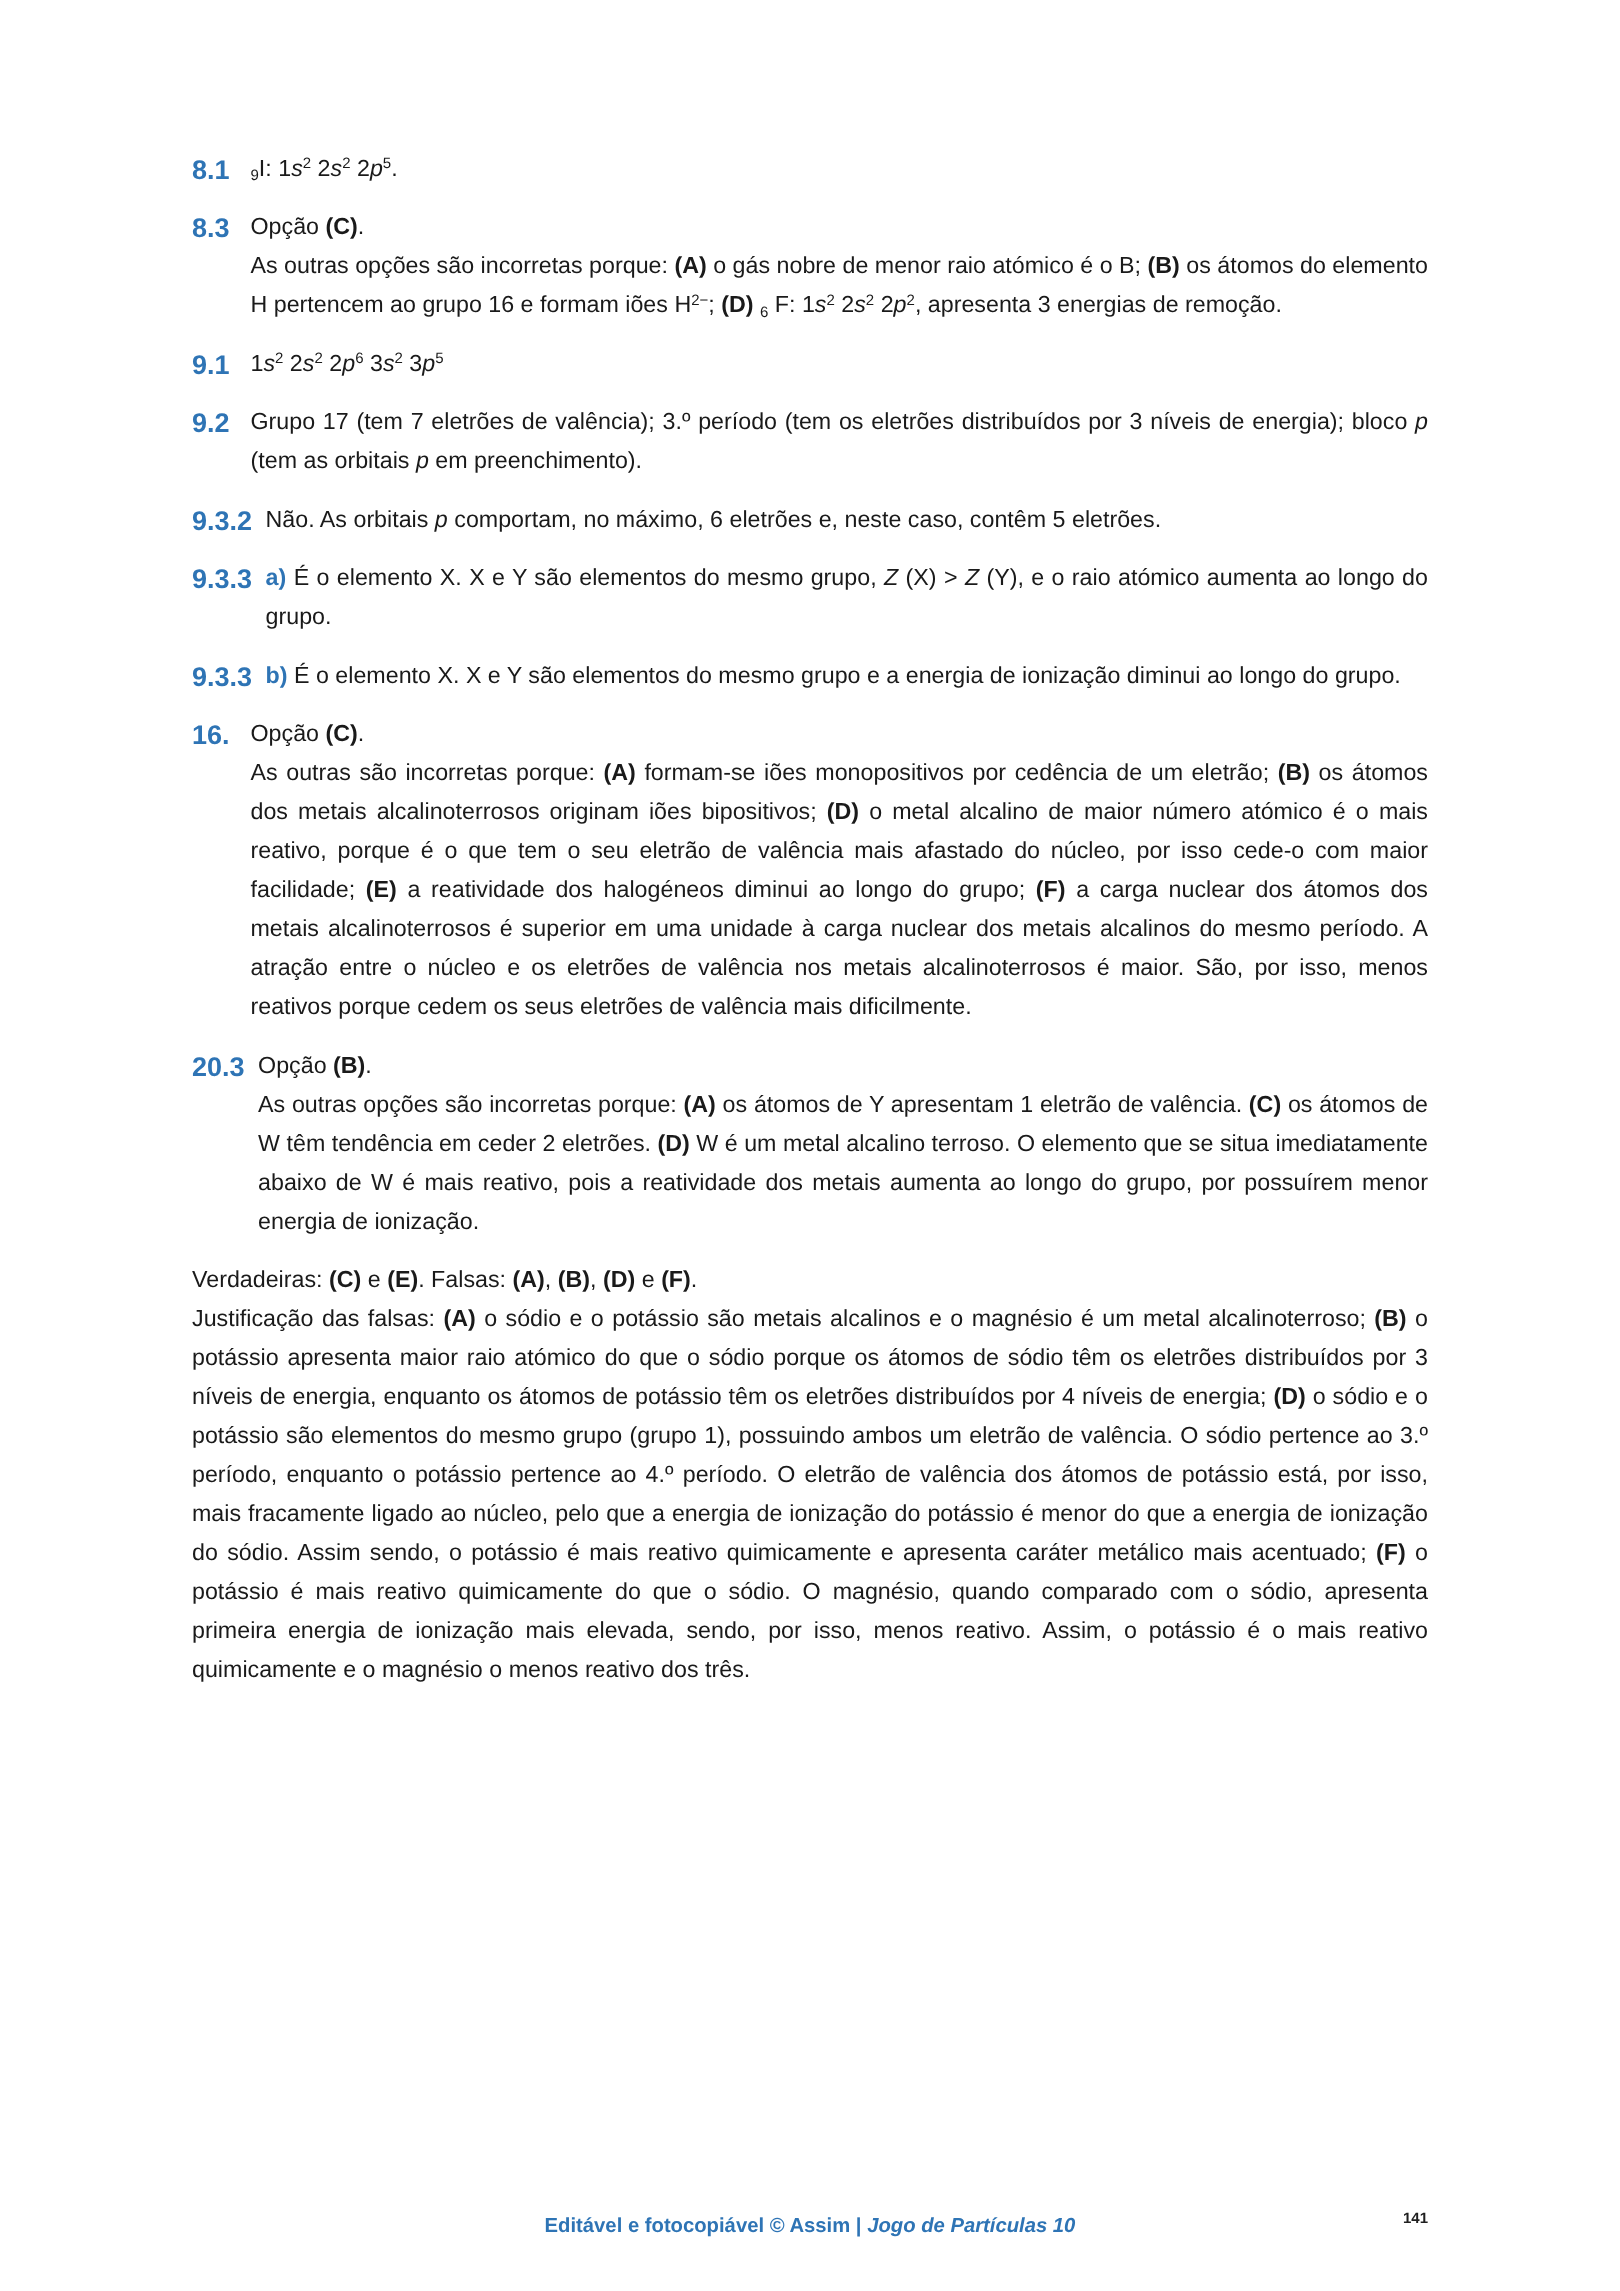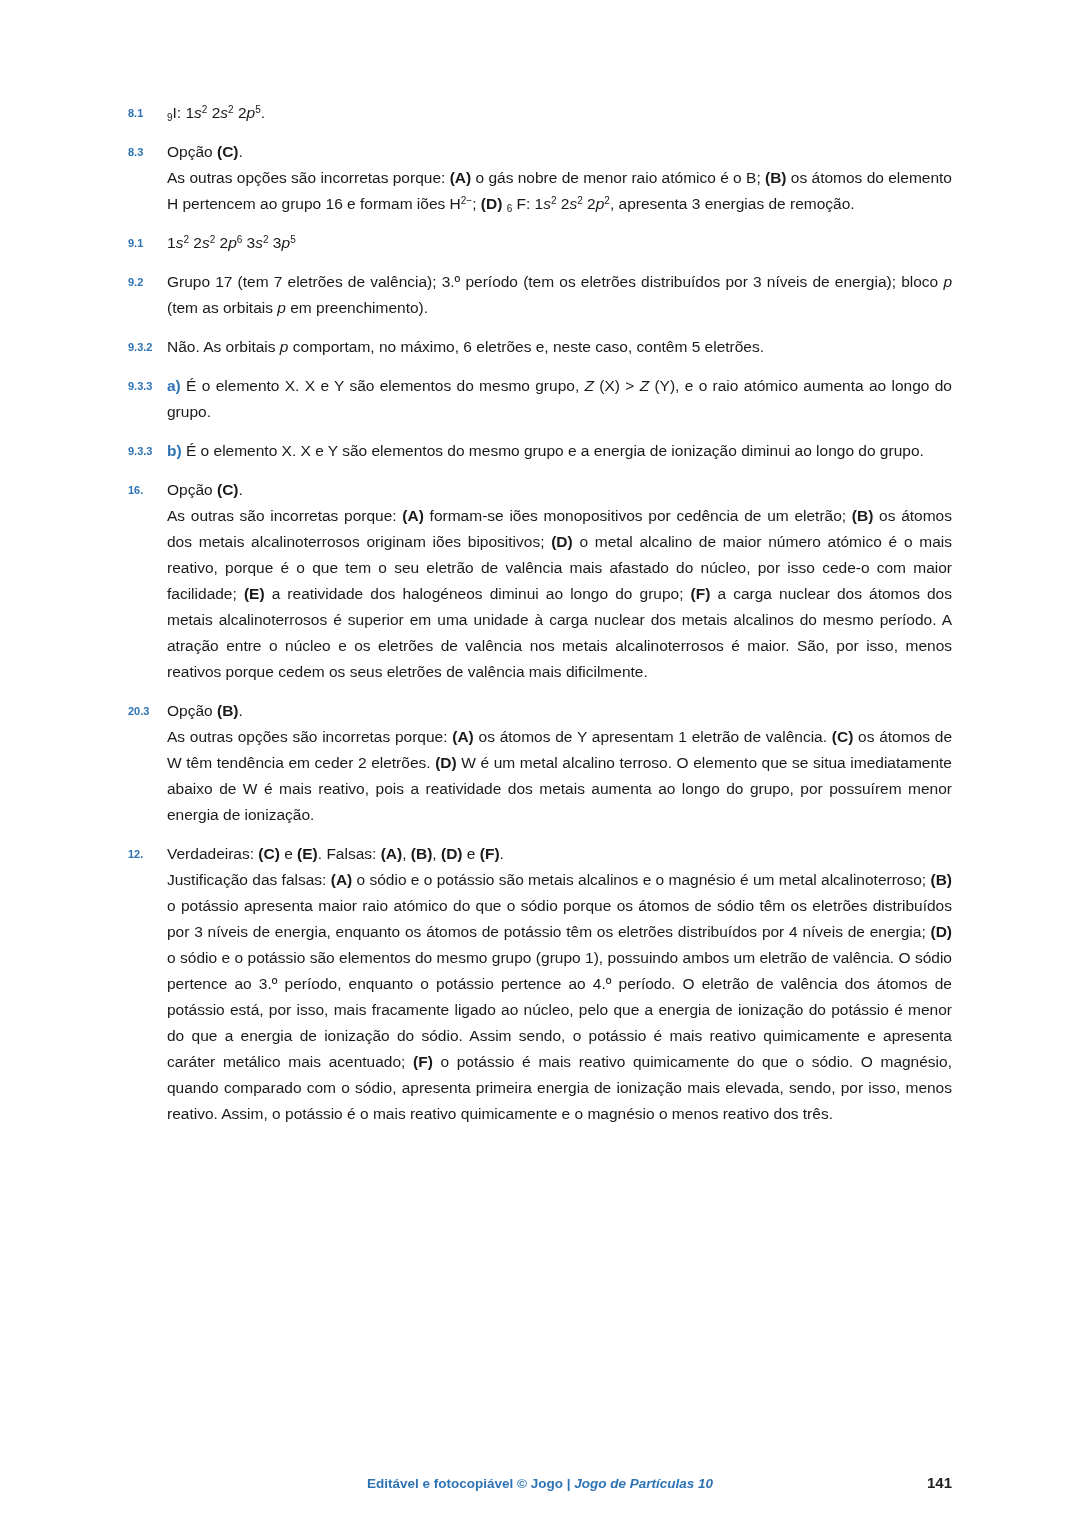--- a/index.html
+++ b/index.html
@@ -20,21 +20,21 @@
     left: 128px;
     right: 128px;
   }
   .item { display: flex; margin-bottom: 13px; }
   .num {
     flex: 0 0 auto;
     min-width: 39px;
     padding-right: 9px;
     font-weight: bold;
     color: var(--accent, #2E74B5);
-    font-size: 11px;
+    font-size: 18px;
     line-height: 26px;
     white-space: nowrap;
   }
   .body {
     flex: 1 1 auto;
     font-size: 15.5px;
     line-height: 26px;
     text-align: justify;
   }
   .body p { margin: 0; }
@@ -51,21 +51,21 @@
     font-weight: bold;
     color: var(--accent, #2E74B5);
   }
   .footer-center { text-align: center; }
   .footer-title { font-style: italic; }
   .footer-page-number {
     position: absolute;
     right: 0;
     top: -2px;
     color: #1f1f1f;
-    font-size: 15px;
+    font-size: 10px;
     font-weight: bold;
     margin-left: 40px;
   }
 </style>
 </head>
 <body>
 
 <div class="page">
   <main class="answers">
       <div class="item">
@@ -119,25 +119,24 @@
         </div>
       </div>
       <div class="item">
         <div class="num">20.3</div>
         <div class="body">
           <p class="para">Opção <b>(B)</b>.</p>
           <p class="para">As outras opções são incorretas porque: <b>(A)</b> os átomos de Y apresentam 1 eletrão de valência. <b>(C)</b> os átomos de W têm tendência em ceder 2 eletrões. <b>(D)</b> W é um metal alcalino terroso. O elemento que se situa imediatamente abaixo de W é mais reativo, pois a reatividade dos metais aumenta ao longo do grupo, por possuírem menor energia de ionização.</p>
         </div>
       </div>
       <div class="item">
-        <div class="num">12.</div>
         <div class="body">
           <p class="para">Verdadeiras: <b>(C)</b> e <b>(E)</b>. Falsas: <b>(A)</b>, <b>(B)</b>, <b>(D)</b> e <b>(F)</b>.</p>
           <p class="para">Justificação das falsas: <b>(A)</b> o sódio e o potássio são metais alcalinos e o magnésio é um metal alcalinoterroso; <b>(B)</b> o potássio apresenta maior raio atómico do que o sódio porque os átomos de sódio têm os eletrões distribuídos por 3 níveis de energia, enquanto os átomos de potássio têm os eletrões distribuídos por 4 níveis de energia; <b>(D)</b> o sódio e o potássio são elementos do mesmo grupo (grupo 1), possuindo ambos um eletrão de valência. O sódio pertence ao 3.º período, enquanto o potássio pertence ao 4.º período. O eletrão de valência dos átomos de potássio está, por isso, mais fracamente ligado ao núcleo, pelo que a energia de ionização do potássio é menor do que a energia de ionização do sódio. Assim sendo, o potássio é mais reativo quimicamente e apresenta caráter metálico mais acentuado; <b>(F)</b> o potássio é mais reativo quimicamente do que o sódio. O magnésio, quando comparado com o sódio, apresenta primeira energia de ionização mais elevada, sendo, por isso, menos reativo. Assim, o potássio é o mais reativo quimicamente e o magnésio o menos reativo dos três.</p>
         </div>
       </div>
     </main>
 
   <footer class="footer">
-    <div class="footer-center"><span>Editável e fotocopiável © Jogo | </span><span class="footer-title">Jogo de Partículas 10</span></div>
+    <div class="footer-center"><span>Editável e fotocopiável © Assim | </span><span class="footer-title">Jogo de Partículas 10</span></div>
     <div class="footer-page-number">141</div>
   </footer>
 </div>
 
 </body></html>

